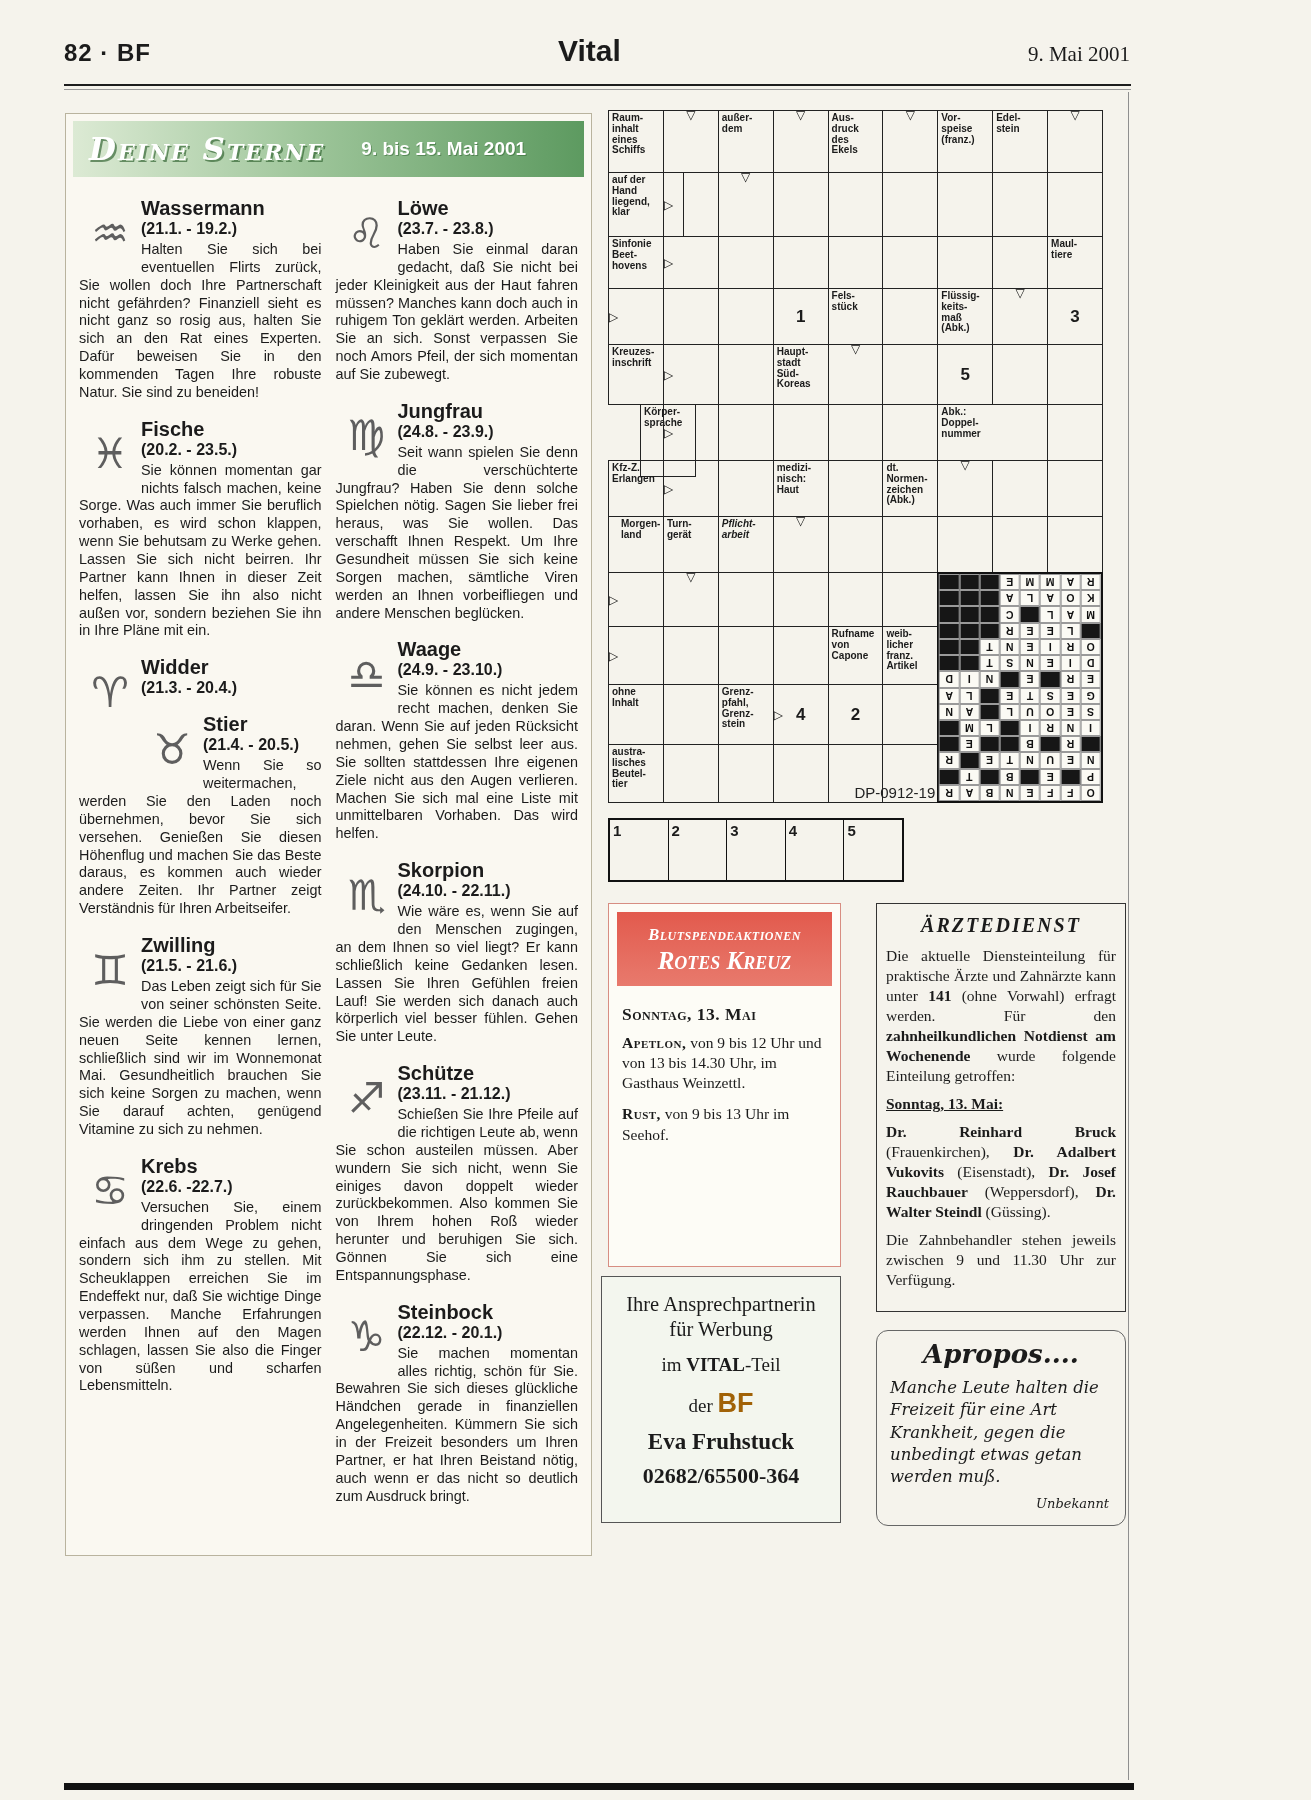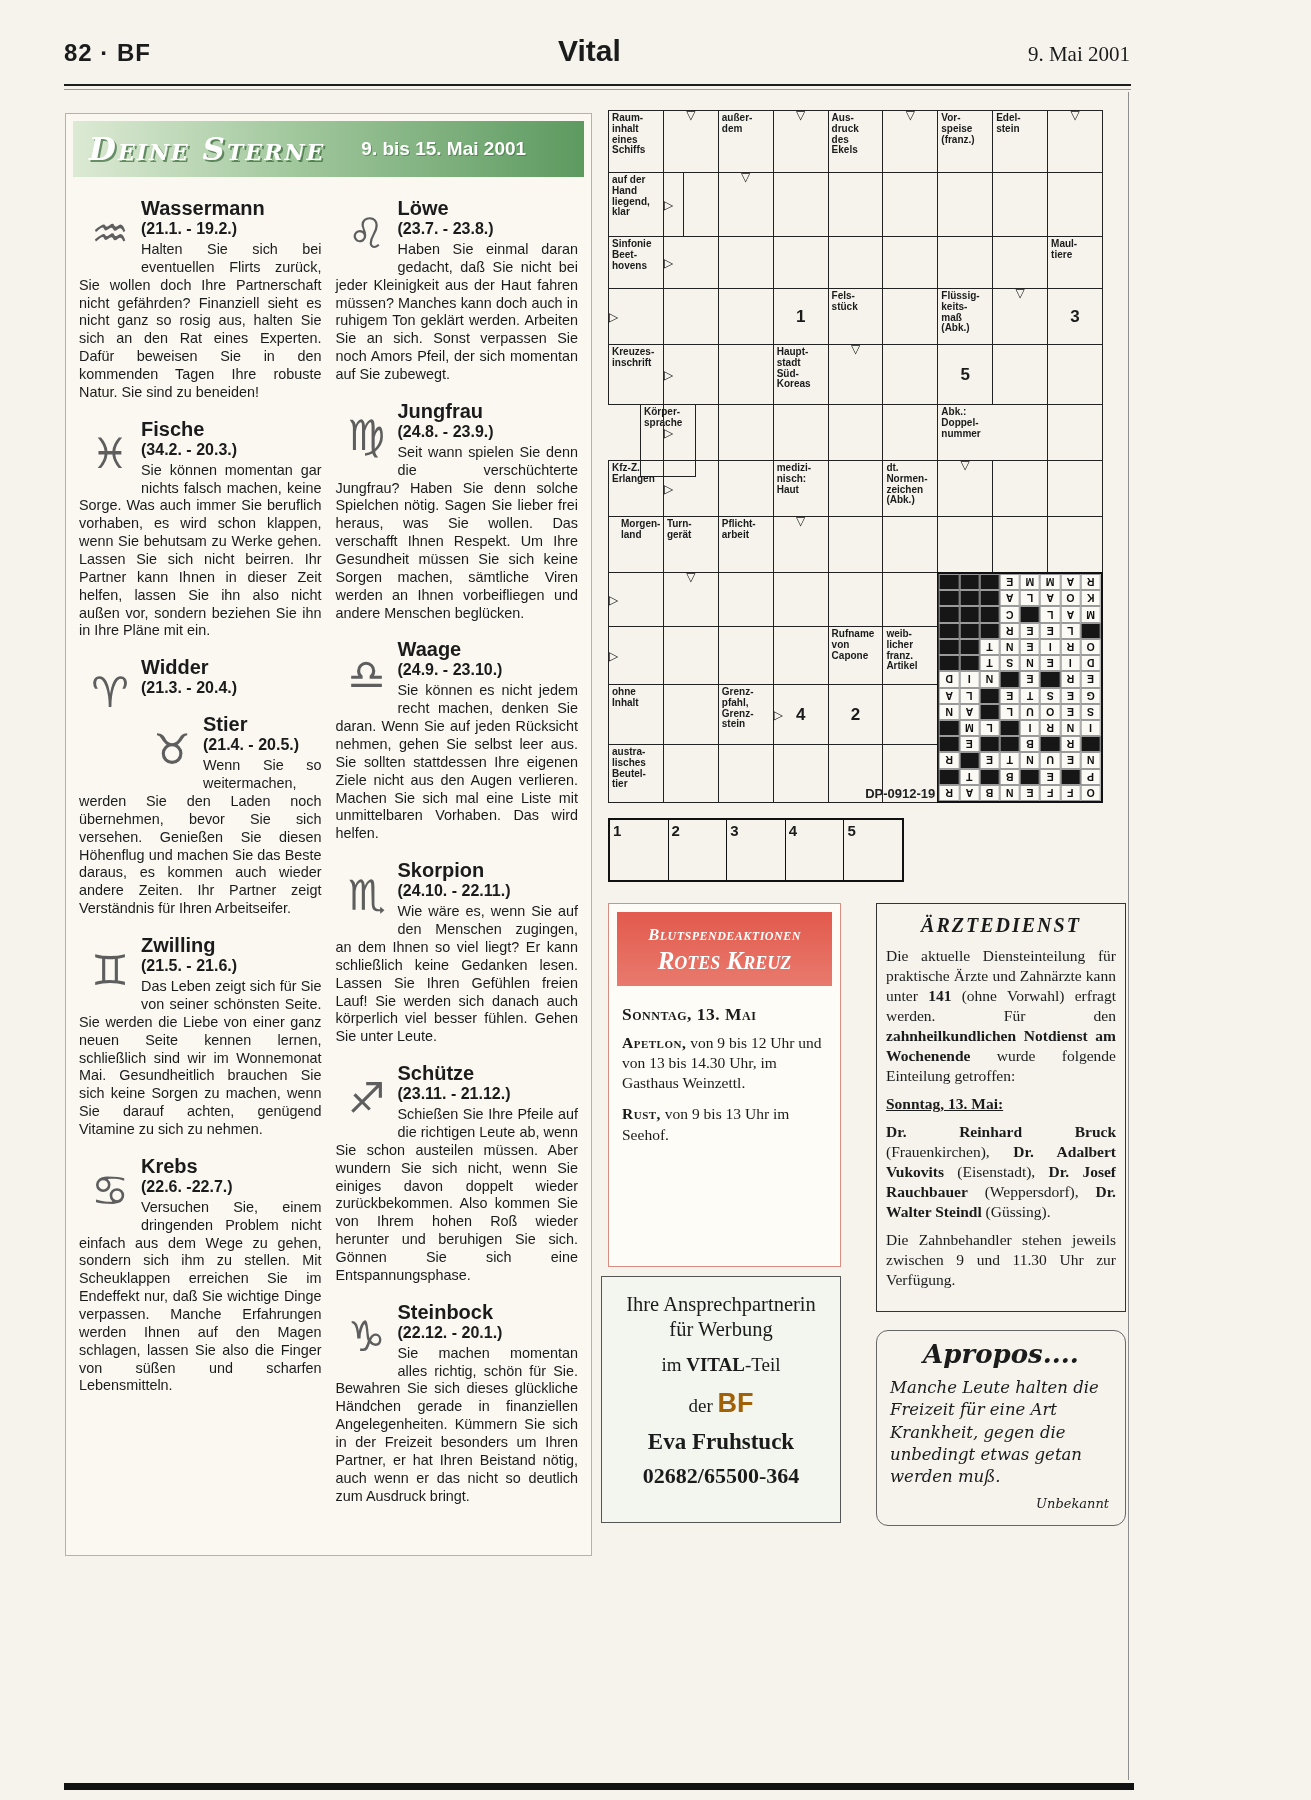--- a/index.html
+++ b/index.html
@@ -28,21 +28,21 @@
   .z-dates{font-size:16px;font-weight:800;margin-bottom:3px;}
   .z-text{margin:0;font-size:14.4px;line-height:1.24;text-align:justify;hyphens:auto;}
 
   
   .crossword{position:absolute;left:608px;top:110px;width:494px;height:694px;}
   .cw-cell{position:absolute;border:1px solid #222;box-sizing:border-box;background:transparent;}
   .cw-clue{font-size:10px;font-weight:700;line-height:1.08;padding:2px 1px 1px 3px;white-space:pre-line;overflow:hidden;}
   .cw-num{position:absolute;inset:0;display:flex;align-items:center;justify-content:center;font-size:17px;font-weight:800;}
   .arr-top{position:absolute;top:-2px;left:50%;transform:translateX(-50%);font-size:12px;line-height:1;color:#111;}
   .arr-left{position:absolute;left:0;top:50%;transform:translateY(-50%);font-size:12px;line-height:1;color:#111;}
-  .cw-code{position:absolute;right:2px;bottom:1px;font-size:13px;color:#222;white-space:nowrap;font-weight:bold;}
+  .cw-code{position:absolute;right:2px;bottom:1px;font-size:15px;color:#222;white-space:nowrap;}
   .sol{position:absolute;border:2px solid #111;background:#fbfaf4;box-sizing:border-box;}
   .sol-grid{width:100%;height:100%;display:grid;transform:rotate(180deg);}
   .sol-cell{border:0.5px solid #9a9a9a;display:flex;align-items:center;justify-content:center;font-size:10.5px;font-weight:800;color:#111;}
   .sol-black{background:#161616;}
 
   
   .strip{position:absolute;left:608px;top:818px;width:292px;height:60px;border:2px solid #111;display:flex;background:transparent;box-sizing:content-box;}
   .strip-cell{flex:1;border-right:1px solid #111;position:relative;}
   .strip-cell:last-child{border-right:none;}
   .strip-num{position:absolute;left:3px;top:2px;font-size:15px;font-weight:800;}
@@ -102,21 +102,21 @@
           <div class="z-head">
             <div class="z-sign">Wassermann</div>
             <div class="z-dates">(21.1. - 19.2.)</div>
           </div>
           <p class="z-text">Halten Sie sich bei eventuellen Flirts zurück, Sie wollen doch Ihre Partnerschaft nicht gefährden? Finanziell sieht es nicht ganz so rosig aus, halten Sie sich an den Rat eines Experten. Dafür beweisen Sie in den kommenden Tagen Ihre robuste Natur. Sie sind zu beneiden!</p>
         </div>
         <div class="entry">
           <div class="z-icon">♓</div>
           <div class="z-head">
             <div class="z-sign">Fische</div>
-            <div class="z-dates">(34.2. - 20.3.)</div>
+            <div class="z-dates">(20.2. - 23.5.)</div>
           </div>
           <p class="z-text">Sie können momentan gar nichts falsch machen, keine Sorge. Was auch immer Sie beruflich vorhaben, es wird schon klappen, wenn Sie behutsam zu Werke gehen. Lassen Sie sich nicht beirren. Ihr Partner kann Ihnen in dieser Zeit helfen, lassen Sie ihn also nicht außen vor, sondern beziehen Sie ihn in Ihre Pläne mit ein.</p>
         </div>
         <div class="entry">
           <div class="z-icon">♈</div>
           <div class="z-head">
             <div class="z-sign">Widder</div>
             <div class="z-dates">(21.3. - 20.4.)</div>
           </div>
         </div>
@@ -325,21 +325,21 @@
 (Abk.)</div>
     <div class="cw-cell" style="left: 329.3px; top: 350px; width: 55.9px; height: 57px;">
       <div class="arr-top">▽</div>
     </div>
     <div class="cw-cell" style="left: 384.2px; top: 350px; width: 55.9px; height: 57px;"></div>
     <div class="cw-cell" style="left: 439.1px; top: 350px; width: 55.9px; height: 57px;"></div>
     <div class="cw-cell cw-clue" style="left: 0px; top: 406px; width: 55.9px; height: 57px; padding-left: 12px;">Morgen-
 land</div>
     <div class="cw-cell cw-clue" style="left: 54.9px; top: 406px; width: 55.9px; height: 57px;">Turn-
 gerät</div>
-    <div class="cw-cell cw-clue" style="left: 109.8px; top: 406px; width: 55.9px; height: 57px;">Pflicht-
+    <div class="cw-cell cw-clue" style="left: 109.8px; top: 406px; width: 55.9px; height: 57px; font-style: italic;">Pflicht-
 arbeit</div>
     <div class="cw-cell" style="left: 164.7px; top: 406px; width: 55.9px; height: 57px;">
       <div class="arr-top">▽</div>
     </div>
     <div class="cw-cell" style="left: 219.6px; top: 406px; width: 55.9px; height: 57px;"></div>
     <div class="cw-cell" style="left: 274.4px; top: 406px; width: 55.9px; height: 57px;"></div>
     <div class="cw-cell" style="left: 329.3px; top: 406px; width: 55.9px; height: 57px;"></div>
     <div class="cw-cell" style="left: 384.2px; top: 406px; width: 55.9px; height: 57px;"></div>
     <div class="cw-cell" style="left: 439.1px; top: 406px; width: 55.9px; height: 57px;"></div>
     <div class="cw-cell" style="left: 0px; top: 462px; width: 55.9px; height: 55px;">

